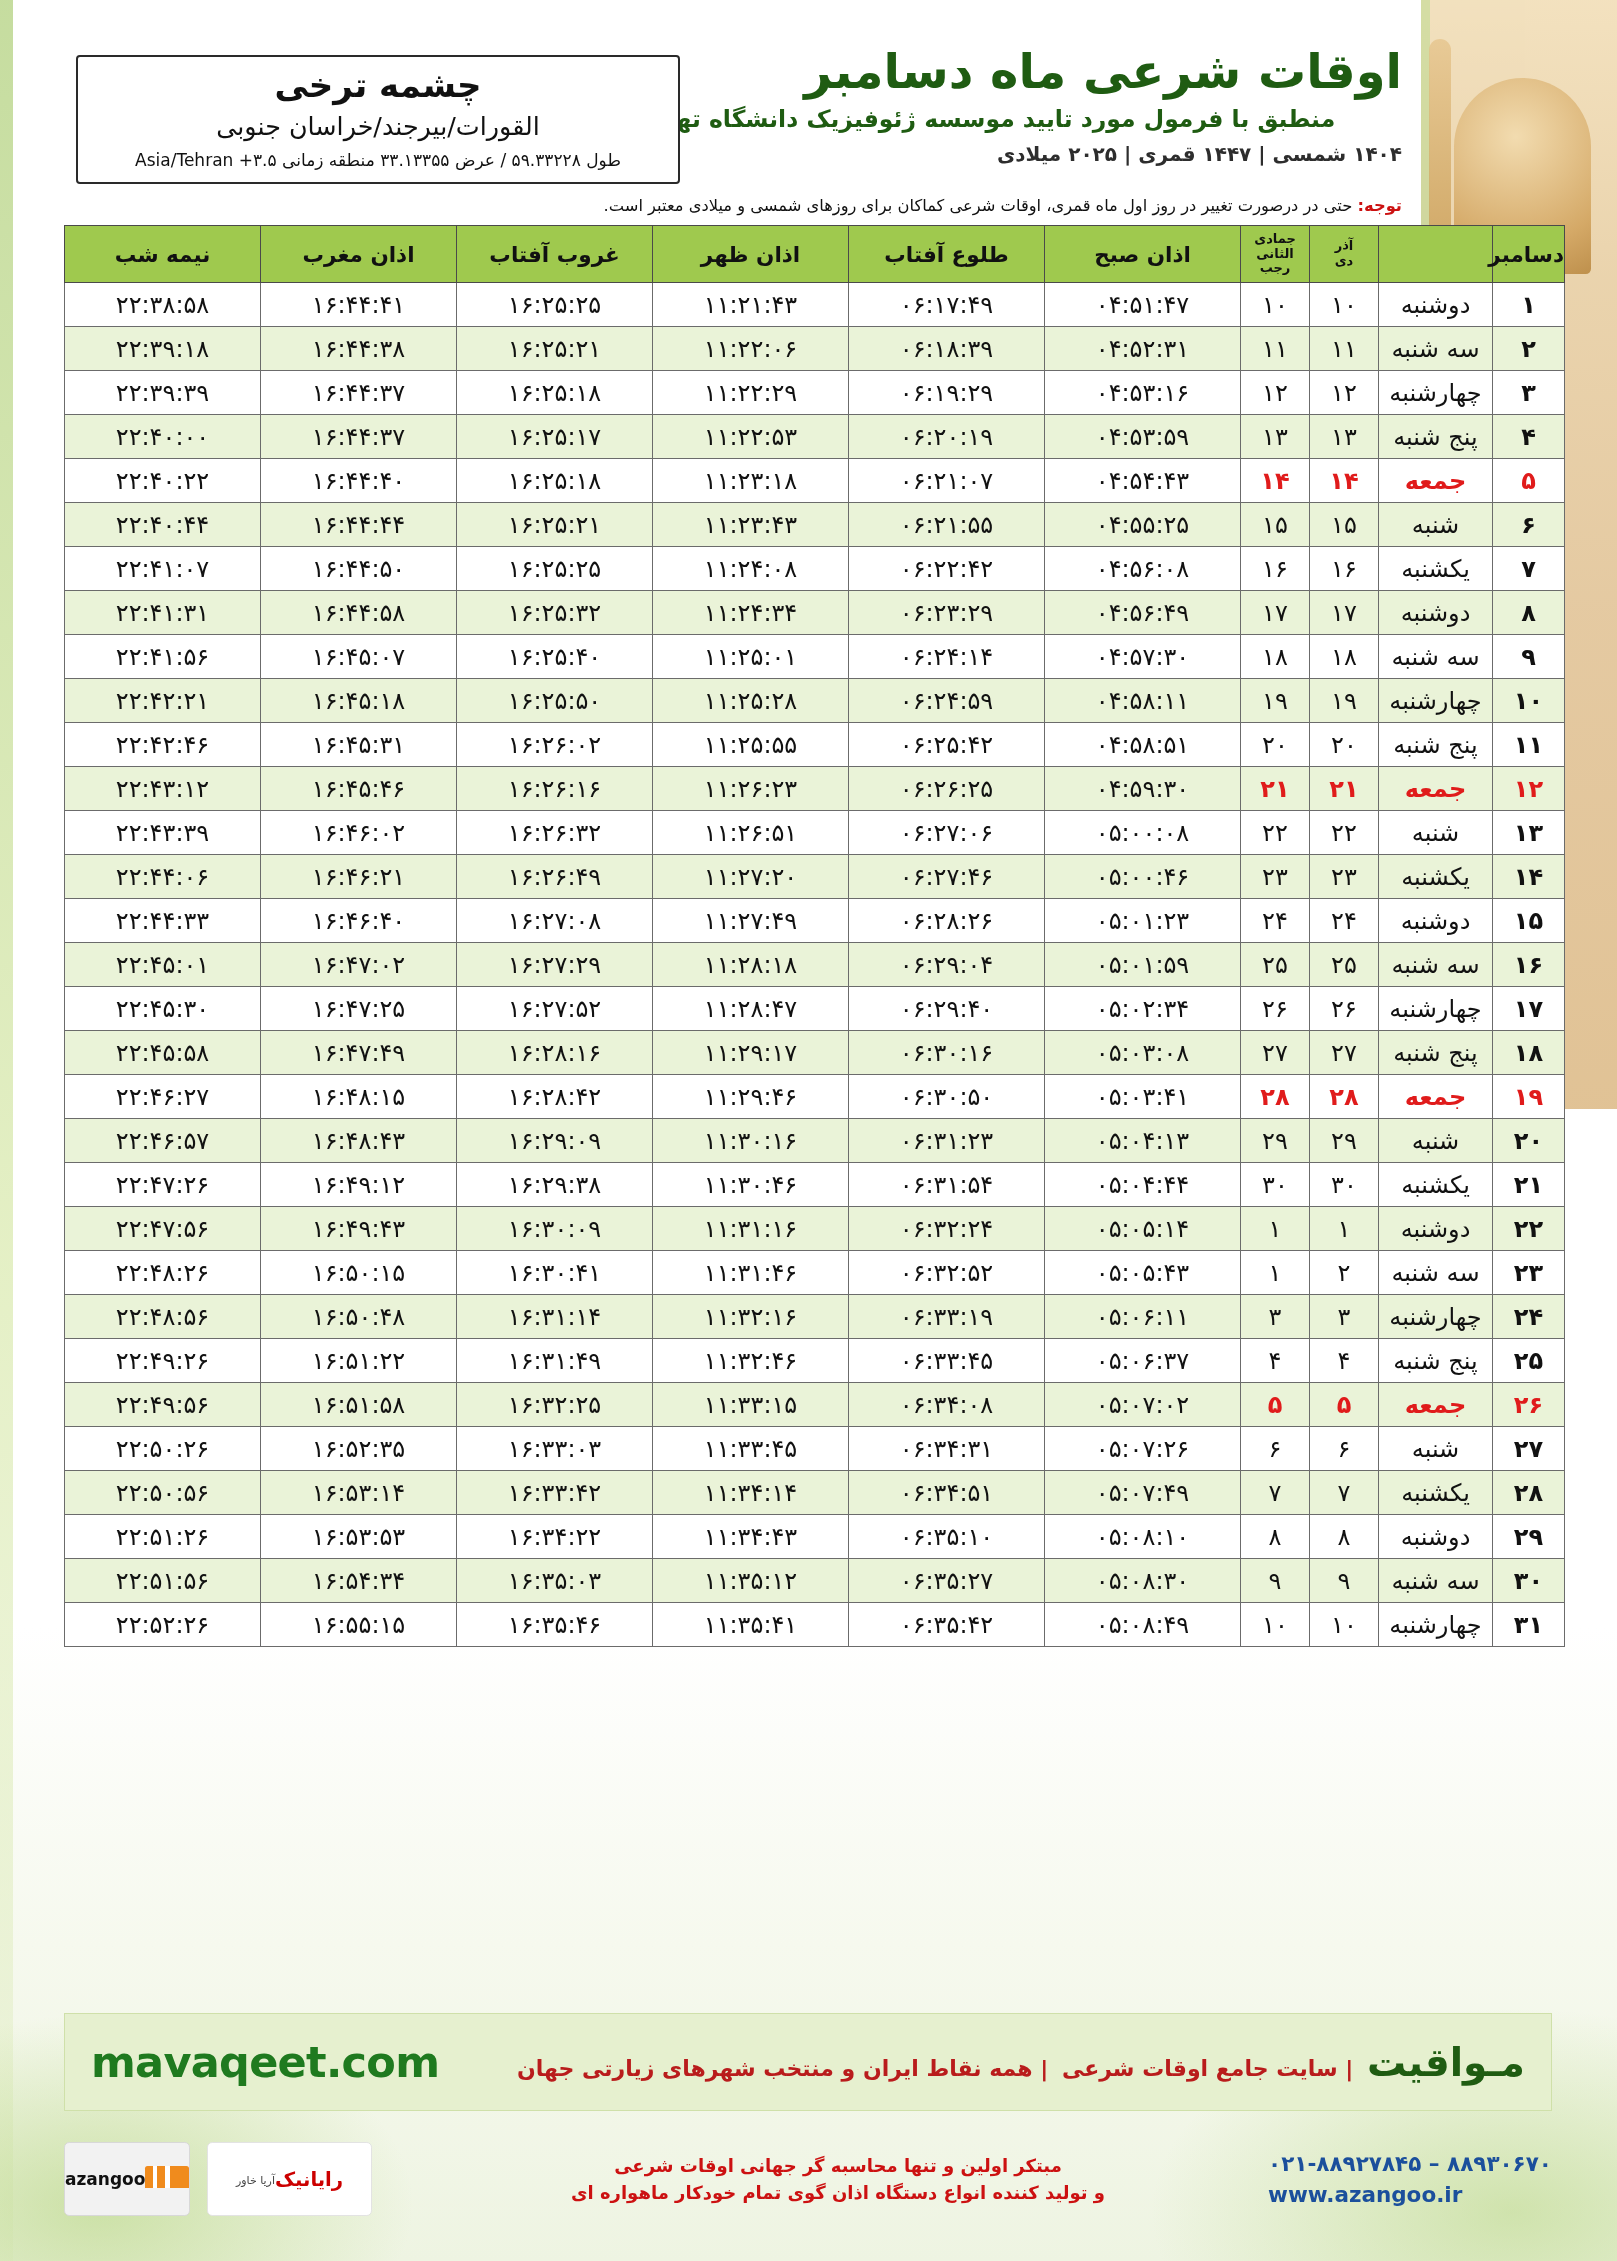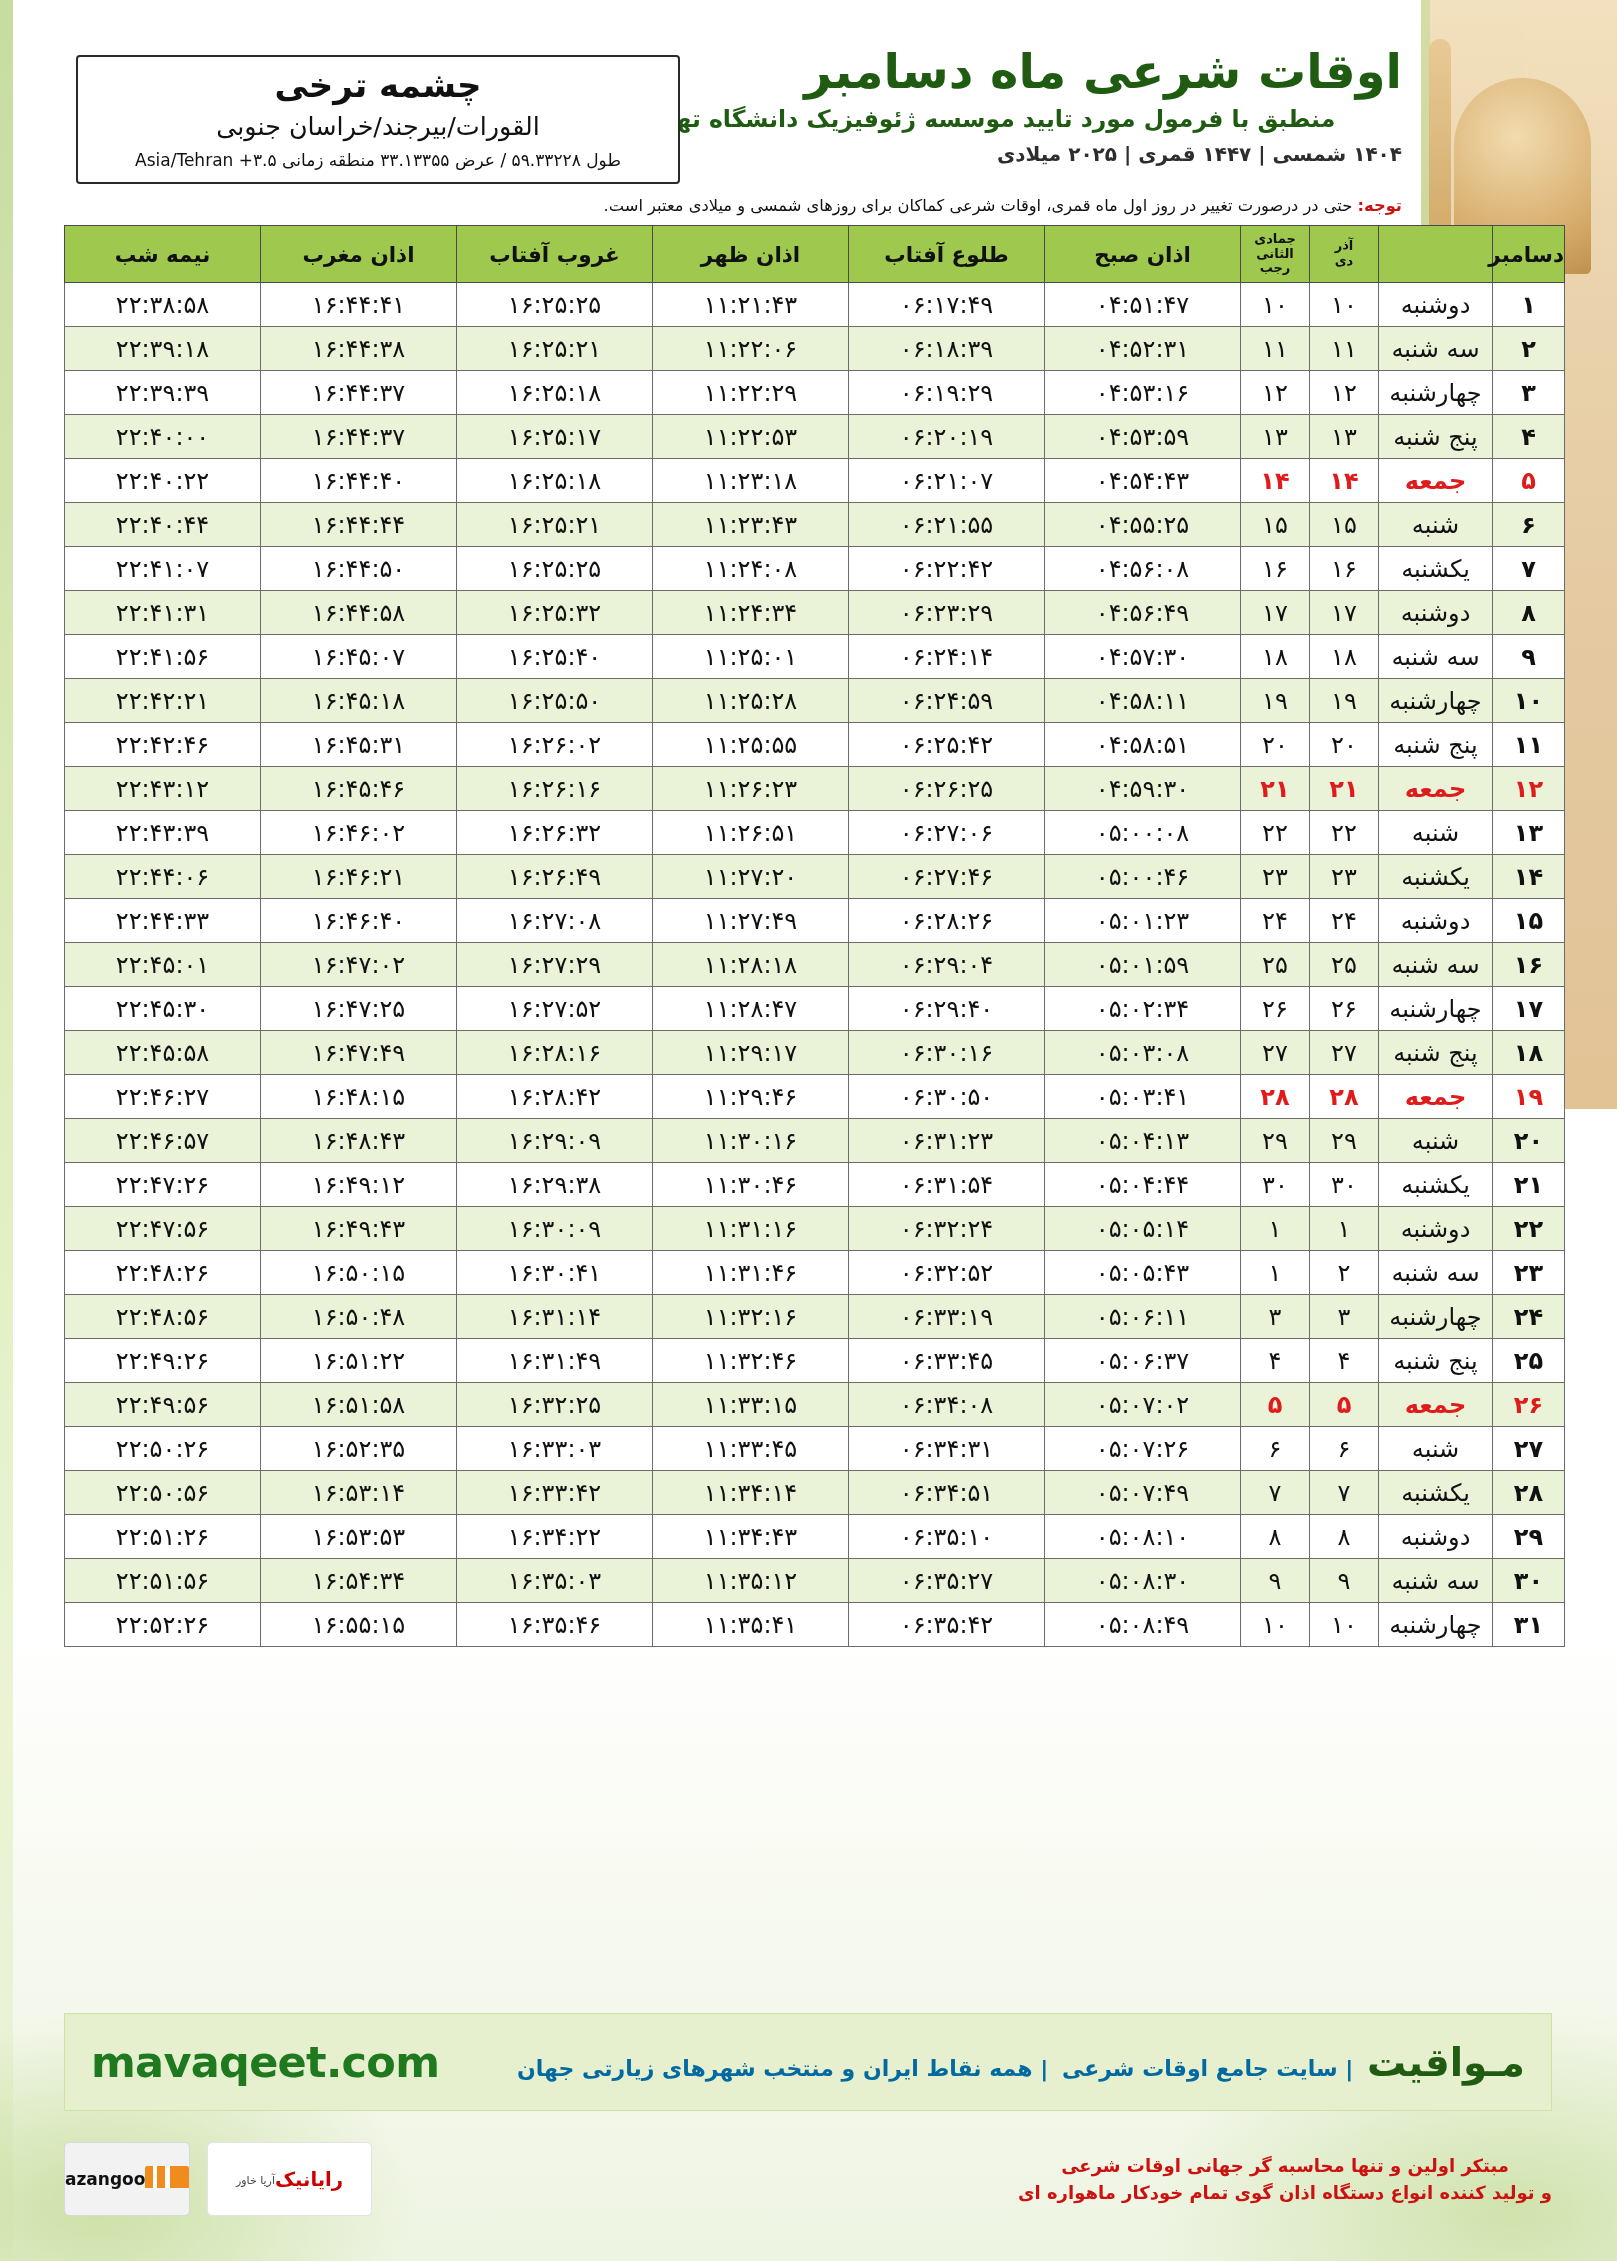--- a/index.html
+++ b/index.html
@@ -203,21 +203,21 @@
   }
   .brand-right {
     font-size: 39px;
     font-weight: bold;
     color: #1f5c12;
     direction: rtl;
   }
   .brand-right .thin {
     font-size: 22px;
     font-weight: bold;
-    color: #0369a1;
+    color: #b91c1c;
   }
   .brand-site {
     font-size: 43px;
     font-weight: bold;
     color: #1f7a1f;
     letter-spacing: -0.7px;
   }
   .footer-bottom {
     position: absolute;
     left: 65px; right: 65px;
@@ -723,20 +723,24 @@
       <span>مـواقیت</span>
       <span class="thin"> | </span>
       <span class="thin">سایت جامع اوقات شرعی</span>
       <span class="thin"> | </span>
       <span class="thin">همه نقاط ایران و منتخب شهرهای زیارتی جهان</span>
     </div>
     <div class="brand-site">mavaqeet.com</div>
   </div>
 
   <div class="footer-bottom">
+    <div class="fb-contact">
+      <div>۰۲۱-۸۸۹۲۷۸۴۵ – ۸۸۹۳۰۶۷۰</div>
+      <div>www.azangoo.ir</div>
+    </div>
     <div class="fb-text">
       <div class="red">مبتکر اولین و تنها محاسبه گر جهانی اوقات شرعی</div>
       <div class="red">و تولید کننده انواع دستگاه اذان گوی تمام خودکار ماهواره ای</div>
     </div>
     <div class="fb-logos">
       <div class="logo-rayanik">
         <span>رایانیک</span>
         <span class="small">آریا خاور</span>
       </div>
       <div class="logo-azangoo">

